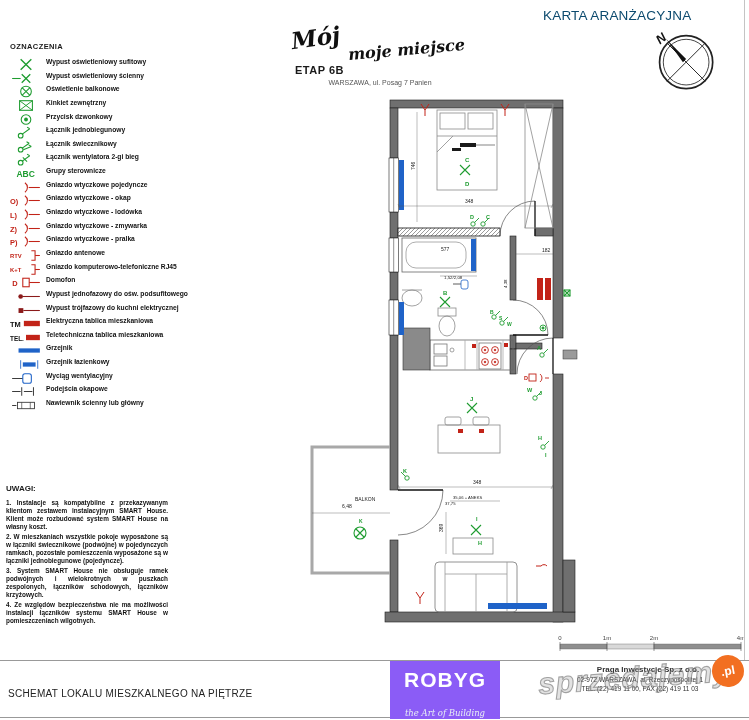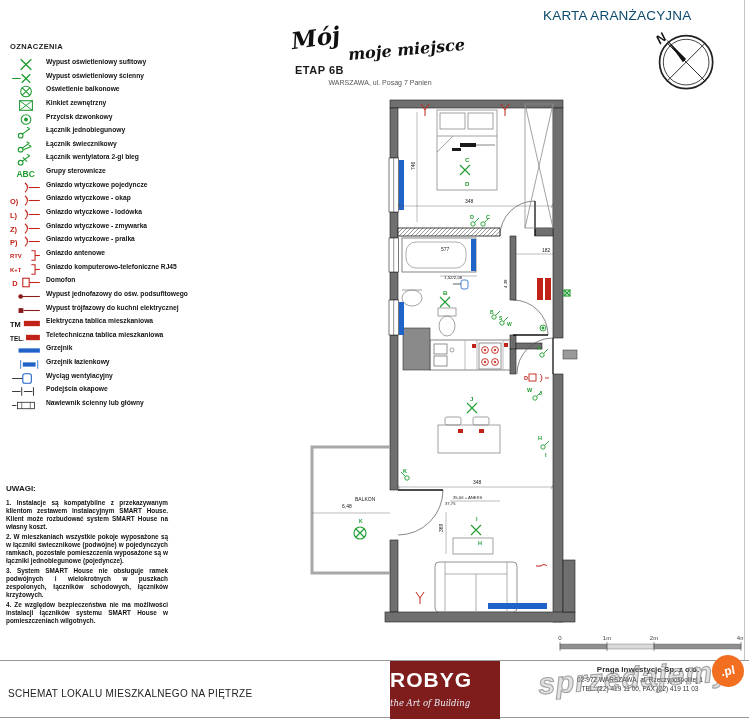--- a/index.html
+++ b/index.html
@@ -23,23 +23,23 @@
   
   #uwagi{left:6px;top:484px;width:162px;}
   #uwagi .utitle{font-size:8px;font-weight:bold;margin-bottom:6px;}
   #uwagi p{font-size:6.4px;font-weight:bold;line-height:1.25;margin:0 0 2px 0;text-align:justify;color:#111;}
   
   #plan{left:295px;top:92px;}
   
   .hline{height:1px;background:#999;left:0;width:749px;}
   #vline-right{left:744px;top:0;width:1px;height:660px;background:#c4c4c4;}
   #footer-left{left:8px;top:688px;font-size:10px;color:#222;letter-spacing:.3px;text-align:right;}
-  #robyg-box{left:390px;top:661px;width:110px;height:58px;background:#7f1d1d;color:#fff;text-align:left;}
+  #robyg-box{left:390px;top:661px;width:110px;height:58px;background:#8b5cf6;color:#fff;text-align:center;}
   #robyg-name{font-size:21px;font-weight:bold;letter-spacing:1px;margin-top:7px;}
-  #robyg-sub{font-family:"DejaVu Serif",serif;font-style:italic;font-size:8.5px;margin-top:6px;color:#e8edf5;}
+  #robyg-sub{font-family:"DejaVu Serif",serif;font-style:italic;font-size:8.5px;margin-top:16px;color:#e8edf5;}
   #footer-right{left:540px;top:664px;width:200px;text-align:center;}
   #fr-unit{font-size:11px;font-weight:bold;color:#222;}
   #fr-company{font-size:8px;font-weight:bold;color:#333;margin-top:1px;margin-left:16px;}
   #fr-addr,#fr-phone{font-size:6.5px;color:#333;margin-top:2px;}
   
   #wm-text{left:538px;top:660px;width:210px;font-size:30px;font-weight:bold;font-style:italic;letter-spacing:1px;color:rgba(150,150,150,0.28);-webkit-text-stroke:1.1px rgba(120,120,120,0.65);transform:rotate(-4deg);}
   #wm-badge{left:712px;top:655px;width:32px;height:32px;border-radius:50%;background:#f26f21;color:#fff;font-size:12px;font-weight:bold;display:flex;align-items:center;justify-content:center;transform:rotate(-10deg);}
   svg text{font-family:"Liberation Sans",sans-serif;}
 </style>
 </head>

